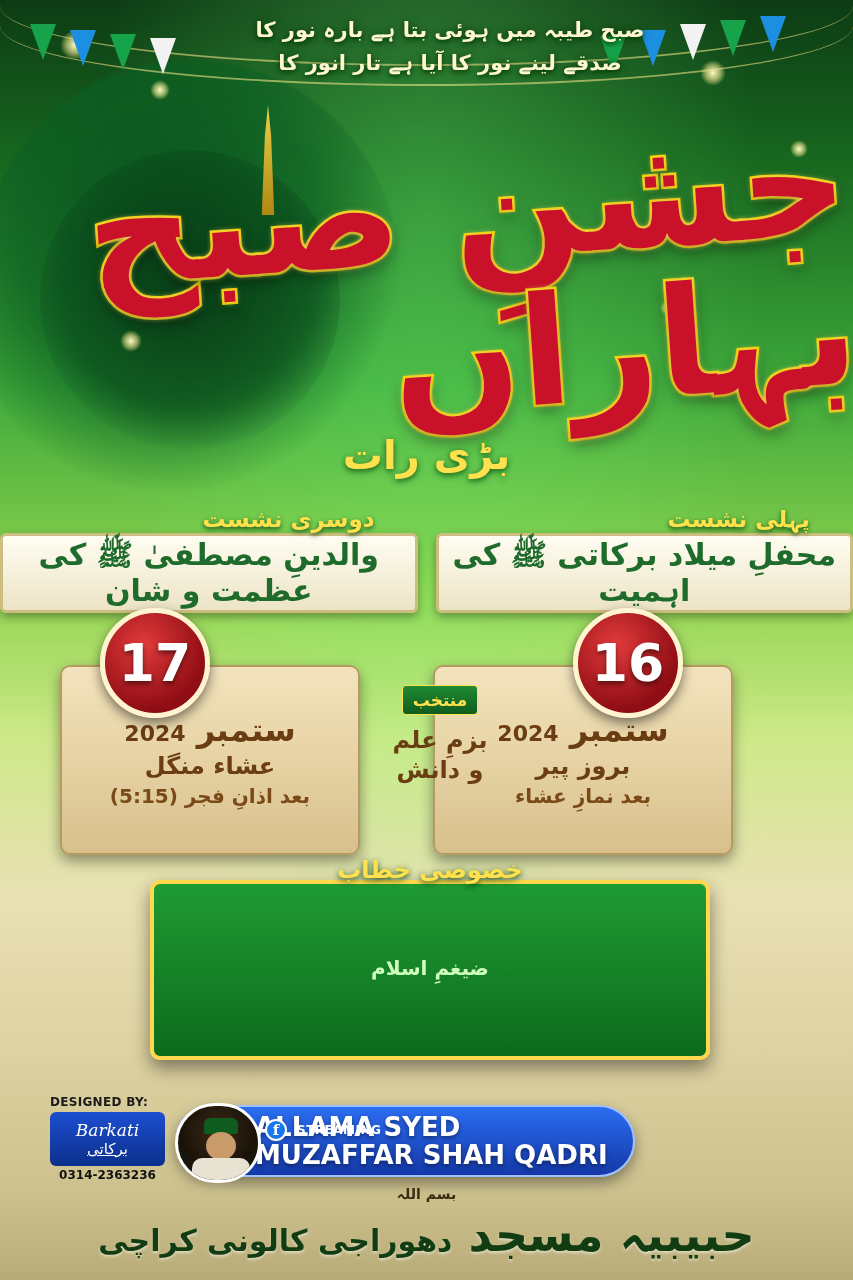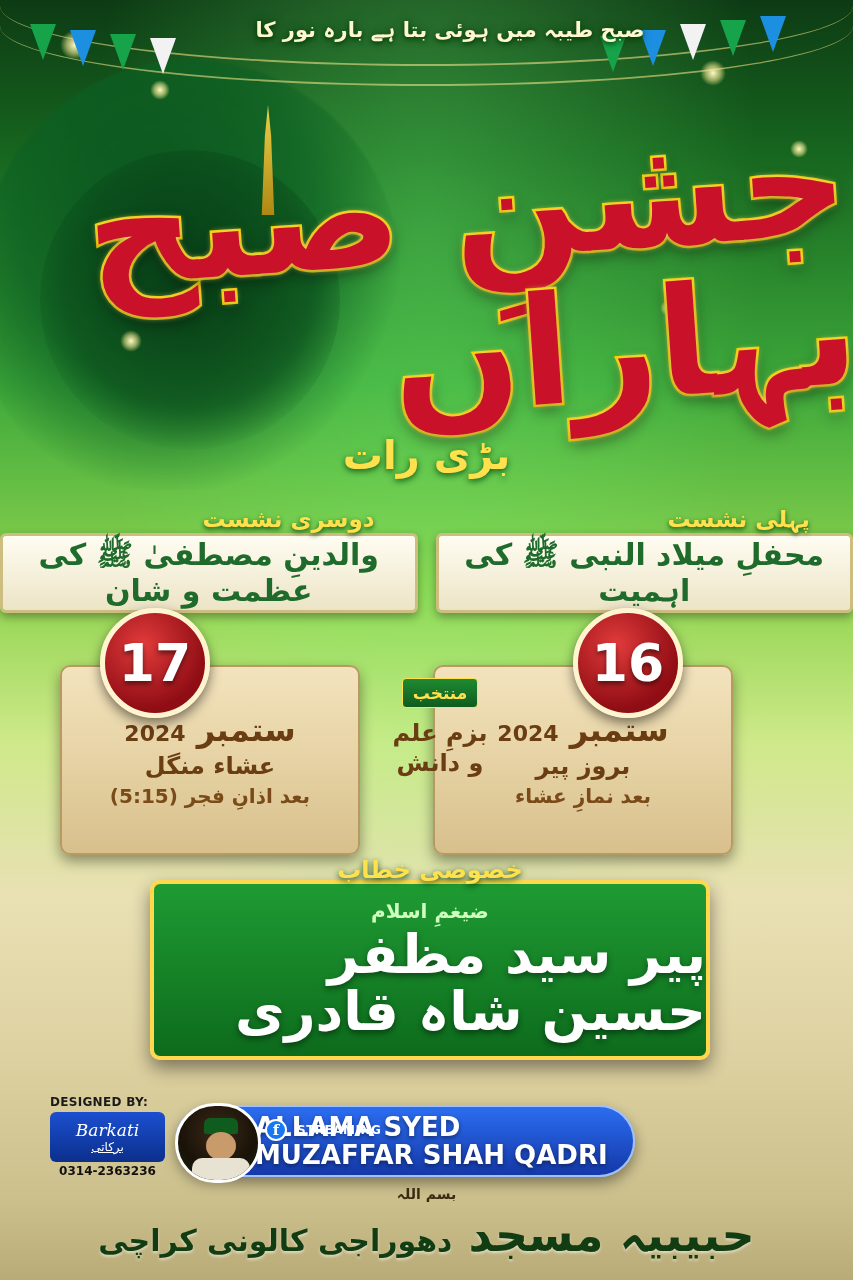--- a/index.html
+++ b/index.html
@@ -123,21 +123,21 @@
     border:5px solid #fff4d0;
     box-shadow:0 5px 12px rgba(0,0,0,.5);
     display:flex; align-items:center; justify-content:center;
     color:#fff; font-size:52px; font-weight:bold;
     text-shadow:0 3px 5px rgba(0,0,0,.5);
   }
   .badge16 { right:170px; }
   .badge17 { left:100px; }
 
   .center-tag {
-    position:absolute; left:380px; top:48px; width:120px; text-align:center;
+    position:absolute; left:380px; top:55px; width:120px; text-align:center;
     direction:rtl;
   }
   .tag-green {
     display:inline-block; background:linear-gradient(180deg,#1f8a31,#0f5c1f);
     color:#ffe14d; font-size:17px; font-weight:bold; padding:4px 10px;
     border-radius:4px; border:1px solid #ffe14d;
   }
   .tag-text { margin-top:10px; color:#6a3d12; font-size:24px; font-weight:bold; line-height:1.25; }
 
   
@@ -160,21 +160,21 @@
   
   .designer {
     position:absolute; left:50px; top:1095px; width:115px;
   }
   .designer-label { font-size:12px; font-weight:bold; color:#1a1a1a; letter-spacing:.3px; }
   .designer-box {
     margin-top:3px; background:linear-gradient(180deg,#1c4fd0,#0b2f8c);
     border-radius:6px; padding:8px 6px; text-align:center; color:#fff;
   }
   .designer-name { font-family:"DejaVu Serif", serif; font-style:italic; font-size:17px; }
-  .designer-sub { font-size:12px; direction:rtl;text-decoration:underline; }
+  .designer-sub { font-size:15px; direction:rtl;text-decoration:underline; }
   .designer-phone { font-size:12px; font-weight:bold; color:#111; text-align:center; margin-top:2px; }
 
   
   .livebar {
     position:absolute; left:175px; top:1105px; width:460px; height:72px;
     background:linear-gradient(180deg,#2b6df0,#1438a8);
     border:2px solid #9fc0ff; border-radius:36px;
     display:flex; align-items:center; padding-left:78px;
     box-shadow:0 6px 14px rgba(0,0,0,.4);
   }
@@ -238,35 +238,36 @@
     <div class="flag" style="left:150px; top:38px; background:#f2f2f2;"></div>
     <div class="flag" style="left:600px; top:36px; background:#17a34a;"></div>
     <div class="flag" style="left:640px; top:30px; background:#1d8fe0;"></div>
     <div class="flag" style="left:680px; top:24px; background:#f2f2f2;"></div>
     <div class="flag" style="left:720px; top:20px; background:#17a34a;"></div>
     <div class="flag" style="left:760px; top:16px; background:#1d8fe0;"></div>
   </div>
 
   <div class="couplet">
     <div>صبح طیبہ میں ہوئی بتا ہے بارہ نور کا</div>
+    <div>صدقے لینے نور کا آیا ہے تار انور کا</div>
   </div>
 
   <div class="title-wrap">
     <div class="title-main">جشنِ صبح بہاراں</div>
   </div>
   <div class="title-sub">بڑی رات</div>
 
   <div class="sessions">
     <div class="session">
       <div class="session-label">دوسری نشست</div>
       <div class="session-text">والدینِ مصطفیٰ ﷺ کی عظمت و شان</div>
     </div>
     <div class="session">
       <div class="session-label">پہلی نشست</div>
-      <div class="session-text">محفلِ میلاد النبی ﷺ کی اہمیت</div>
+      <div class="session-text">محفلِ میلاد برکاتی ﷺ کی اہمیت</div>
     </div>
   </div>
 
   <div class="scrolls">
 
     <div class="scroll right">
       <div class="scroll-inner">
         <div class="scroll-month">
           <span>ستمبر</span>
           <span class="scroll-year">2024</span>
@@ -294,21 +295,20 @@
       <div class="tag-text">
         <div>بزمِ علم</div>
         <div>و دانش</div>
       </div>
     </div>
   </div>
 
   <div class="speaker-panel">
     <div class="khitab">خصوصی خطاب</div>
     <div class="speaker-pre">ضیغمِ اسلام</div>
-    <div class="speaker-name">پیر سید مظفر حسین شاہ قادری</div>
   </div>
 
   <div class="designer">
     <div class="designer-label">DESIGNED BY:</div>
     <div class="designer-box">
       <div class="designer-name">Barkati</div>
       <div class="designer-sub">برکاتی</div>
     </div>
     <div class="designer-phone">0314-2363236</div>
   </div>

